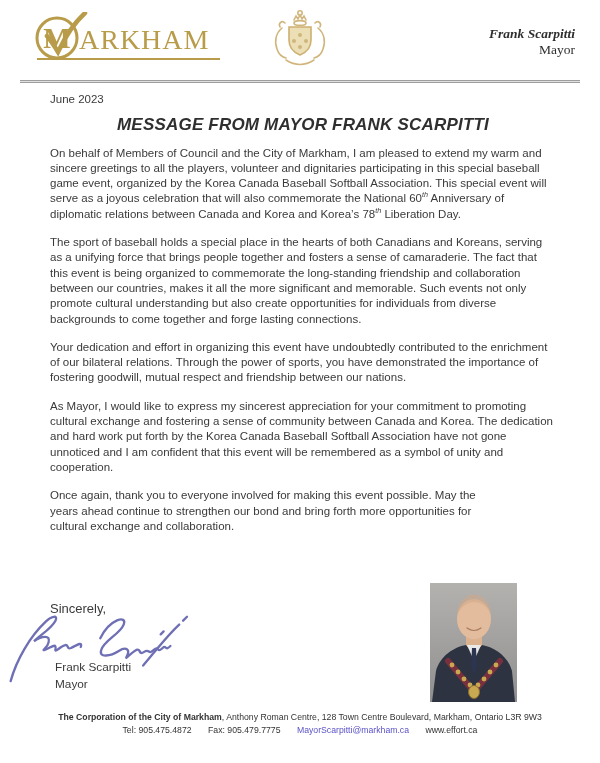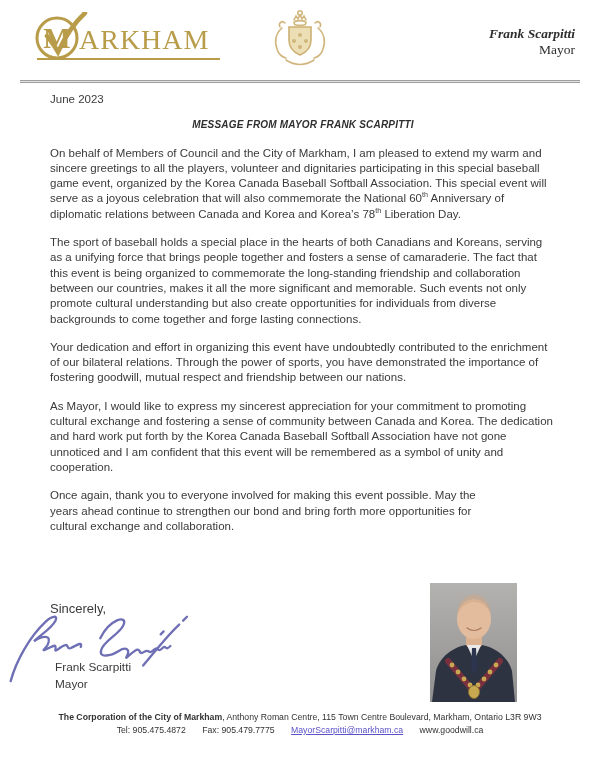--- a/index.html
+++ b/index.html
@@ -11,36 +11,36 @@
   .logo{position:absolute;left:32px;top:12px;width:192px;height:54px;}
   .crest{position:absolute;left:268px;top:8px;width:64px;height:62px;}
   .officer{position:absolute;right:25px;top:26px;text-align:right;
     font-family:"Liberation Serif","DejaVu Serif",serif;font-size:13.5px;line-height:16px;color:#2e2e2e;}
   .officer .name{font-weight:700;font-style:italic;}
   .rule{position:absolute;left:20px;right:20px;top:80px;height:3px;
     background:linear-gradient(to bottom,#7d7d7d,#e0e0e0 50%,#7d7d7d);}
   
   .body{position:absolute;left:50px;top:92px;width:506px;font-size:11.5px;line-height:15.3px;}
   .date{margin:0 0 10px 0;}
-  .title{margin:10px 0 6px 0;text-align:center;font-weight:700;font-style:italic;font-size:10px;letter-spacing:.2px;color:#2f2f2f;}
+  .title{margin:10px 0 6px 0;text-align:center;font-weight:700;font-style:italic;font-size:17px;letter-spacing:.2px;color:#2f2f2f;}
   .para{margin:13px 0 0 0;}
-  .para sup{font-size:7.2px;line-height:0;vertical-align:super;}
+  .para sup{font-size:7.2px;line-height:0;vertical-align:super;font-style:italic;}
   .para.narrow{width:448px;}
   
   .closing{position:absolute;left:50px;top:601px;width:260px;}
   .closing .sincerely{font-size:13px;line-height:16px;}
   .signature{position:absolute;left:-46px;top:8px;width:214px;height:76px;}
   .signer{margin:42px 0 0 5px;font-size:11.8px;line-height:16.5px;}
   
   .photo{position:absolute;left:430px;top:583px;width:87px;height:119px;display:block;}
   
   .footer{position:absolute;left:0;right:0;top:711px;text-align:center;font-size:8.7px;line-height:13px;color:#333;}
   .footer .org{font-weight:700;}
   .footer .item{margin:0 7px;text-align:right;}
-  .footer .email{color:#5a52c8;text-decoration:underline;cursor:pointer;}
+  .footer .email{color:#5a52c8;cursor:pointer;}
 </style>
 </head>
 <body>
 
 <div class="page">
 
   <svg class="logo" viewBox="0 0 192 54" aria-hidden="true">
     <g fill="none" stroke="#b89c4a">
       <circle cx="25" cy="26" r="20" stroke-width="3"></circle>
       <path d="M15 24 C20 30 23 35 26 40 C33 25 42 11 53 1" stroke-width="4.5" stroke-linecap="round"></path>
@@ -133,23 +133,23 @@
         <circle cx="66" cy="82" r="2.4"></circle>
         <circle cx="60" cy="89" r="2.4"></circle>
       <circle cx="54" cy="96" r="2.4"></circle>
         <circle cx="48" cy="102" r="2.4"></circle>
     </g>
     <ellipse cx="44" cy="109" rx="5.5" ry="6.5" fill="#c9a852" stroke="#8a6d2f" stroke-width="1"></ellipse>
   </svg>
 
   <div class="footer">
     <div>
-      <span class="org">The Corporation of the City of Markham</span><span>, Anthony Roman Centre, 115 Town Centre Boulevard, Markham, Ontario L3R 9W3</span>
+      <span class="org">The Corporation of the City of Markham</span><span>, Anthony Roman Centre, 128 Town Centre Boulevard, Markham, Ontario L3R 9W3</span>
     </div>
     <div>
       <span class="item">Tel: 905.475.4872</span>
       <span class="item">Fax: 905.479.7775</span>
       <span class="item email">MayorScarpitti@markham.ca</span>
-      <span class="item">www.goodwill.ca</span>
+      <span class="item">www.effort.ca</span>
     </div>
   </div>
 
 </div>
 
 </body></html>

